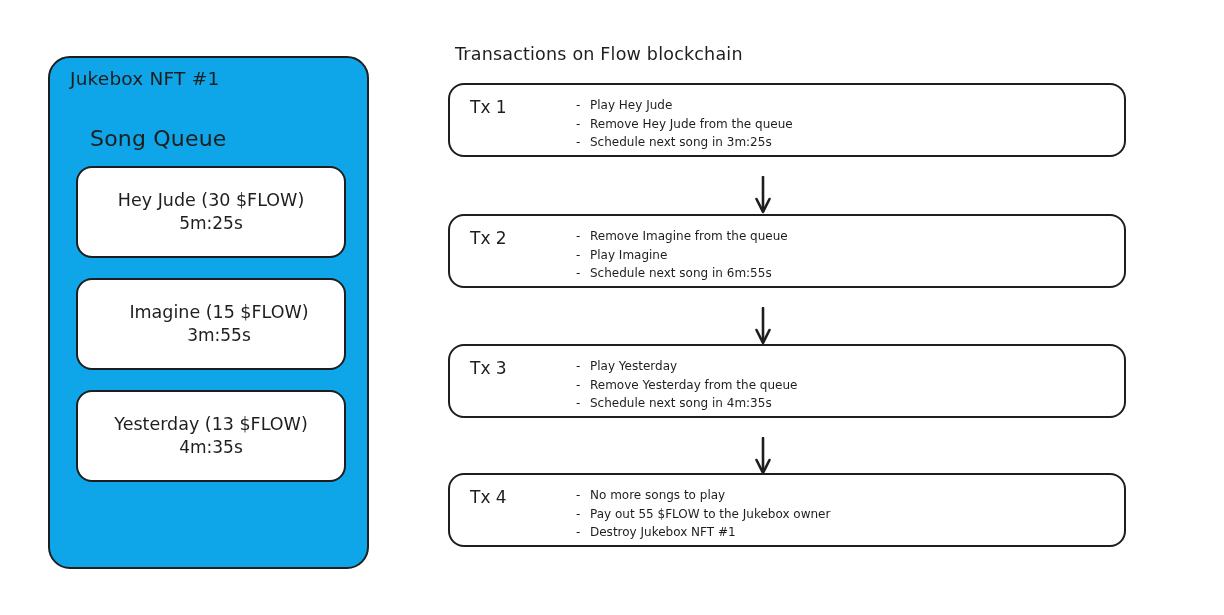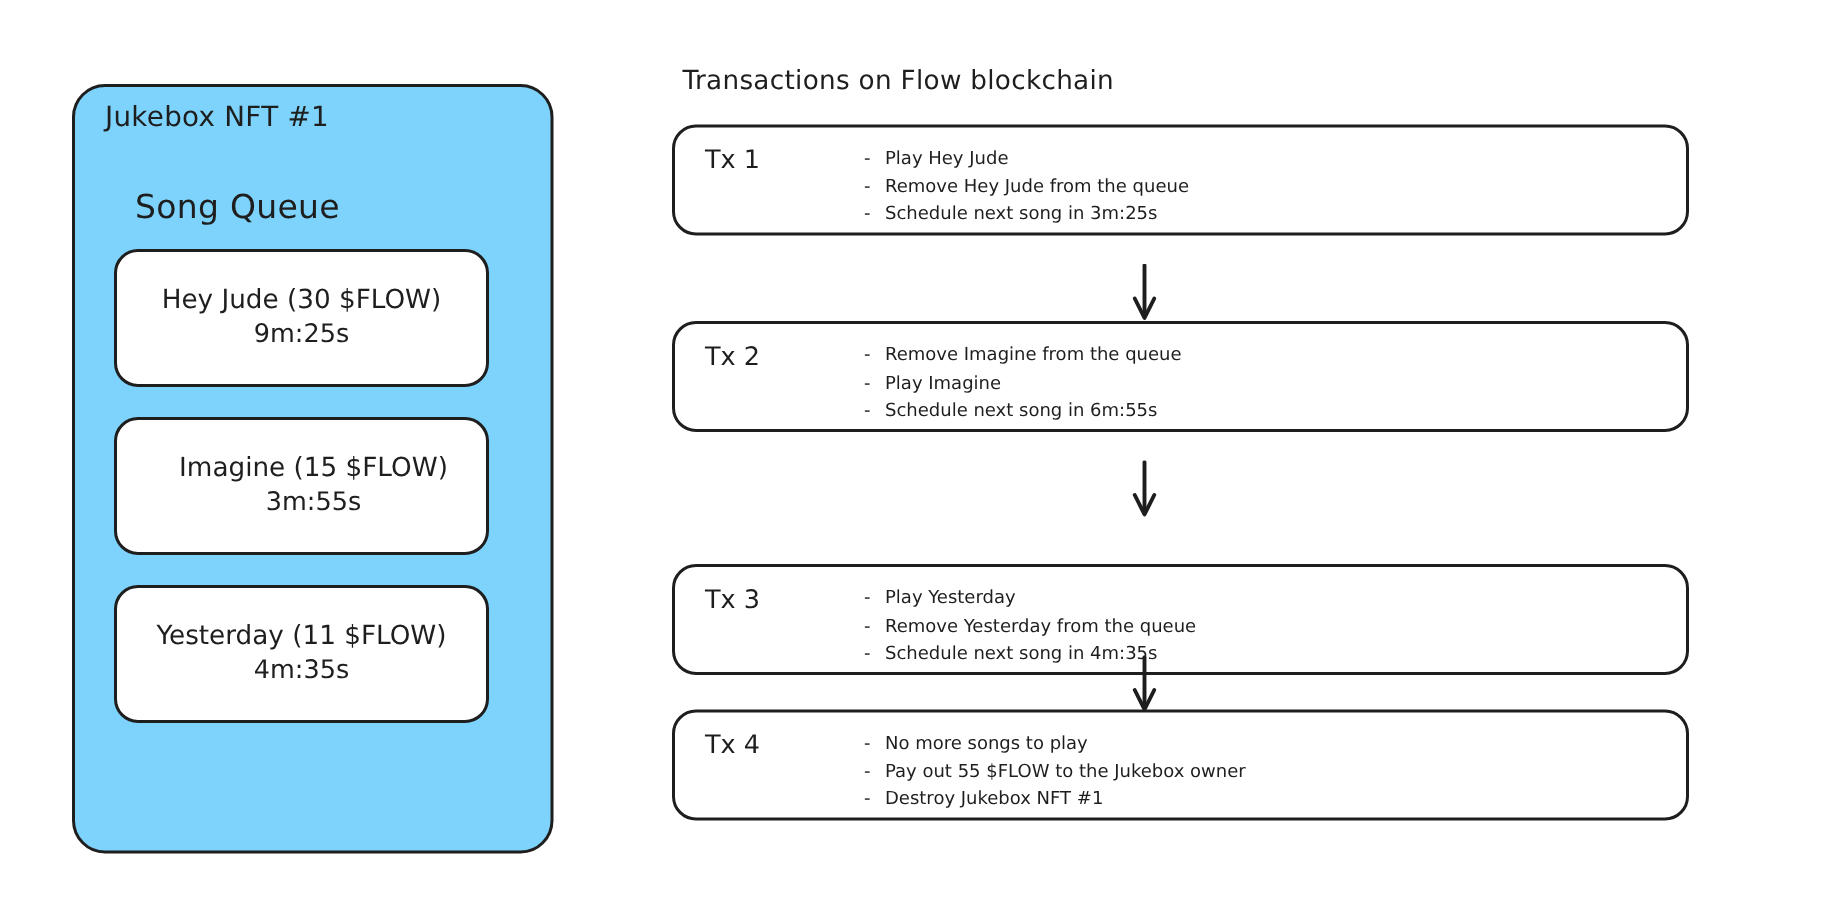--- a/index.html
+++ b/index.html
@@ -20,21 +20,21 @@
     position: absolute;
     inset: 0;
   }
 
   
   .sketch-box {
     position: absolute;
     box-sizing: border-box;
     border: 2.4px solid #1e1e1e;
     border-radius: 16px;
-    background: #7dd3fc;
+    background: #0ea5e9;
   }
 
   
   #jukebox-panel {
     left: 48px;
     top: 56px;
     width: 321px;
     height: 513px;
     border-radius: 22px;
   }
@@ -53,21 +53,21 @@
     left: 40px;
     top: 68px;
     font-size: 22px;
     letter-spacing: 0.2px;
     white-space: nowrap;
   }
 
   .song-card {
     position: absolute;
     left: 26px;
-    width: 250px;
+    width: 270px;
     height: 92px;
     box-sizing: border-box;
     border: 2.4px solid #1e1e1e;
     border-radius: 16px;
     background: #ffffff;
     display: flex;
     flex-direction: column;
     align-items: center;
     justify-content: center;
     line-height: 1.32;
@@ -100,21 +100,21 @@
     left: 448px;
     width: 678px;
     height: 74px;
     box-sizing: border-box;
     border: 2.4px solid #1e1e1e;
     border-radius: 16px;
     background: #ffffff;
   }
   #tx-box-0 { top: 83px; }
   #tx-box-1 { top: 214px; }
-  #tx-box-2 { top: 344px; margin-top: 32px; }
+  #tx-box-2 { top: 344px; }
   #tx-box-3 { top: 473px; }
 
   .tx-label {
     position: absolute;
     left: 20px;
     top: 12px;
     font-size: 17px;
     white-space: nowrap;
   }
 
@@ -150,30 +150,30 @@
 <div class="canvas">
 
   <div class="sketch-box" id="jukebox-panel">
 
     <div class="panel-title">Jukebox NFT #1</div>
 
     <div class="panel-subtitle">Song Queue</div>
 
     <div class="song-card" id="song-card-0">
       <div class="song-title">Hey Jude (30 $FLOW)</div>
-      <div class="song-time">9m:25s</div>
+      <div class="song-time">5m:25s</div>
     </div>
 
     <div class="song-card" id="song-card-1">
       <div class="song-title">Imagine (15 $FLOW)</div>
       <div class="song-time">3m:55s</div>
     </div>
 
     <div class="song-card" id="song-card-2">
-      <div class="song-title">Yesterday (11 $FLOW)</div>
+      <div class="song-title">Yesterday (13 $FLOW)</div>
       <div class="song-time">4m:35s</div>
     </div>
 
   </div>
 
   <div class="section-header">Transactions on Flow blockchain</div>
 
   <div class="tx-box" id="tx-box-0">
     <div class="tx-label">Tx 1</div>
     <div class="tx-lines">

